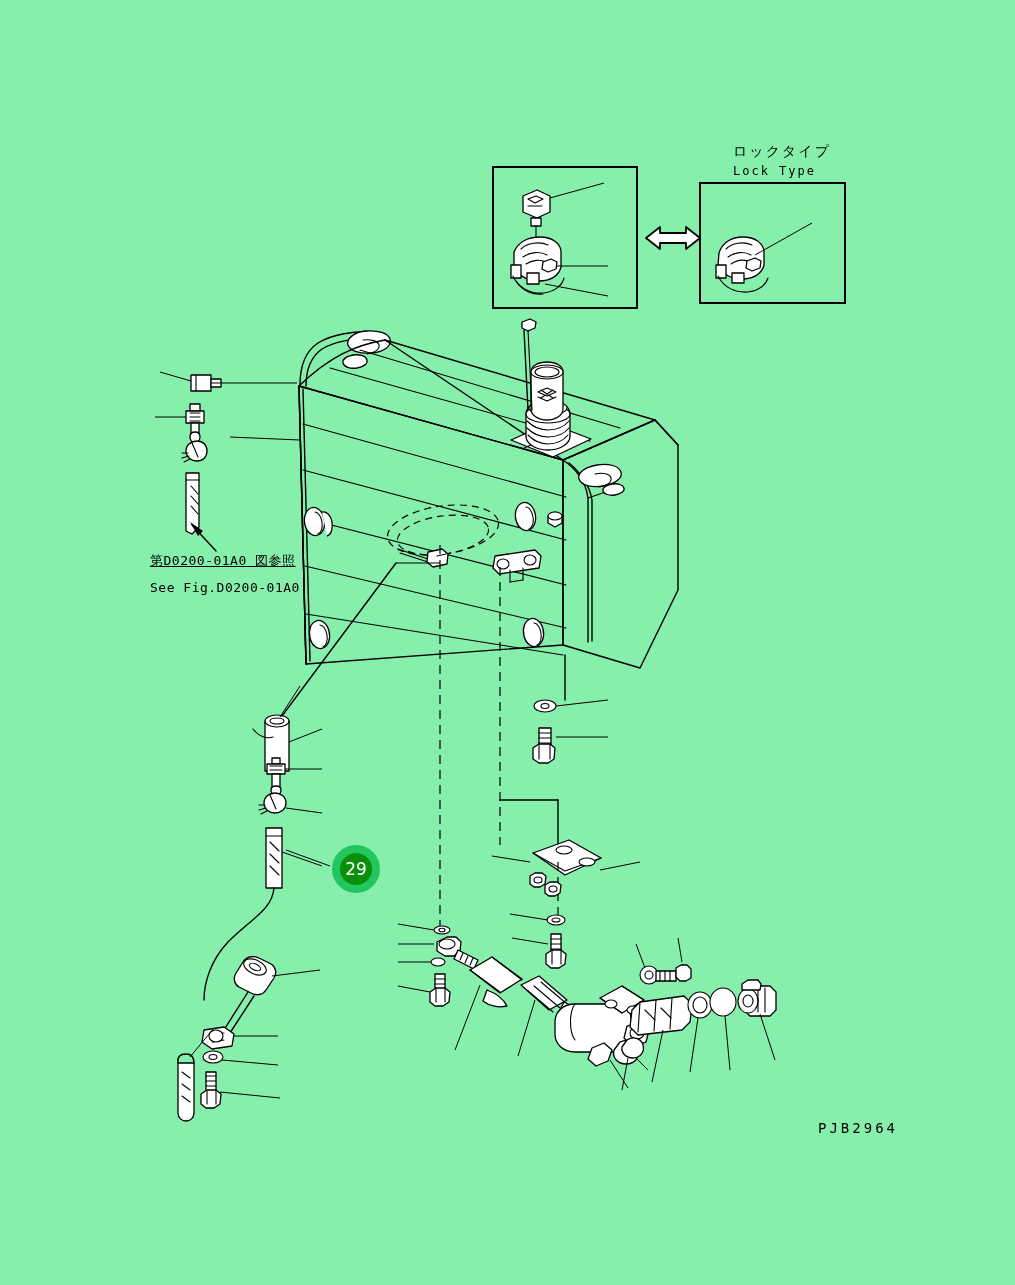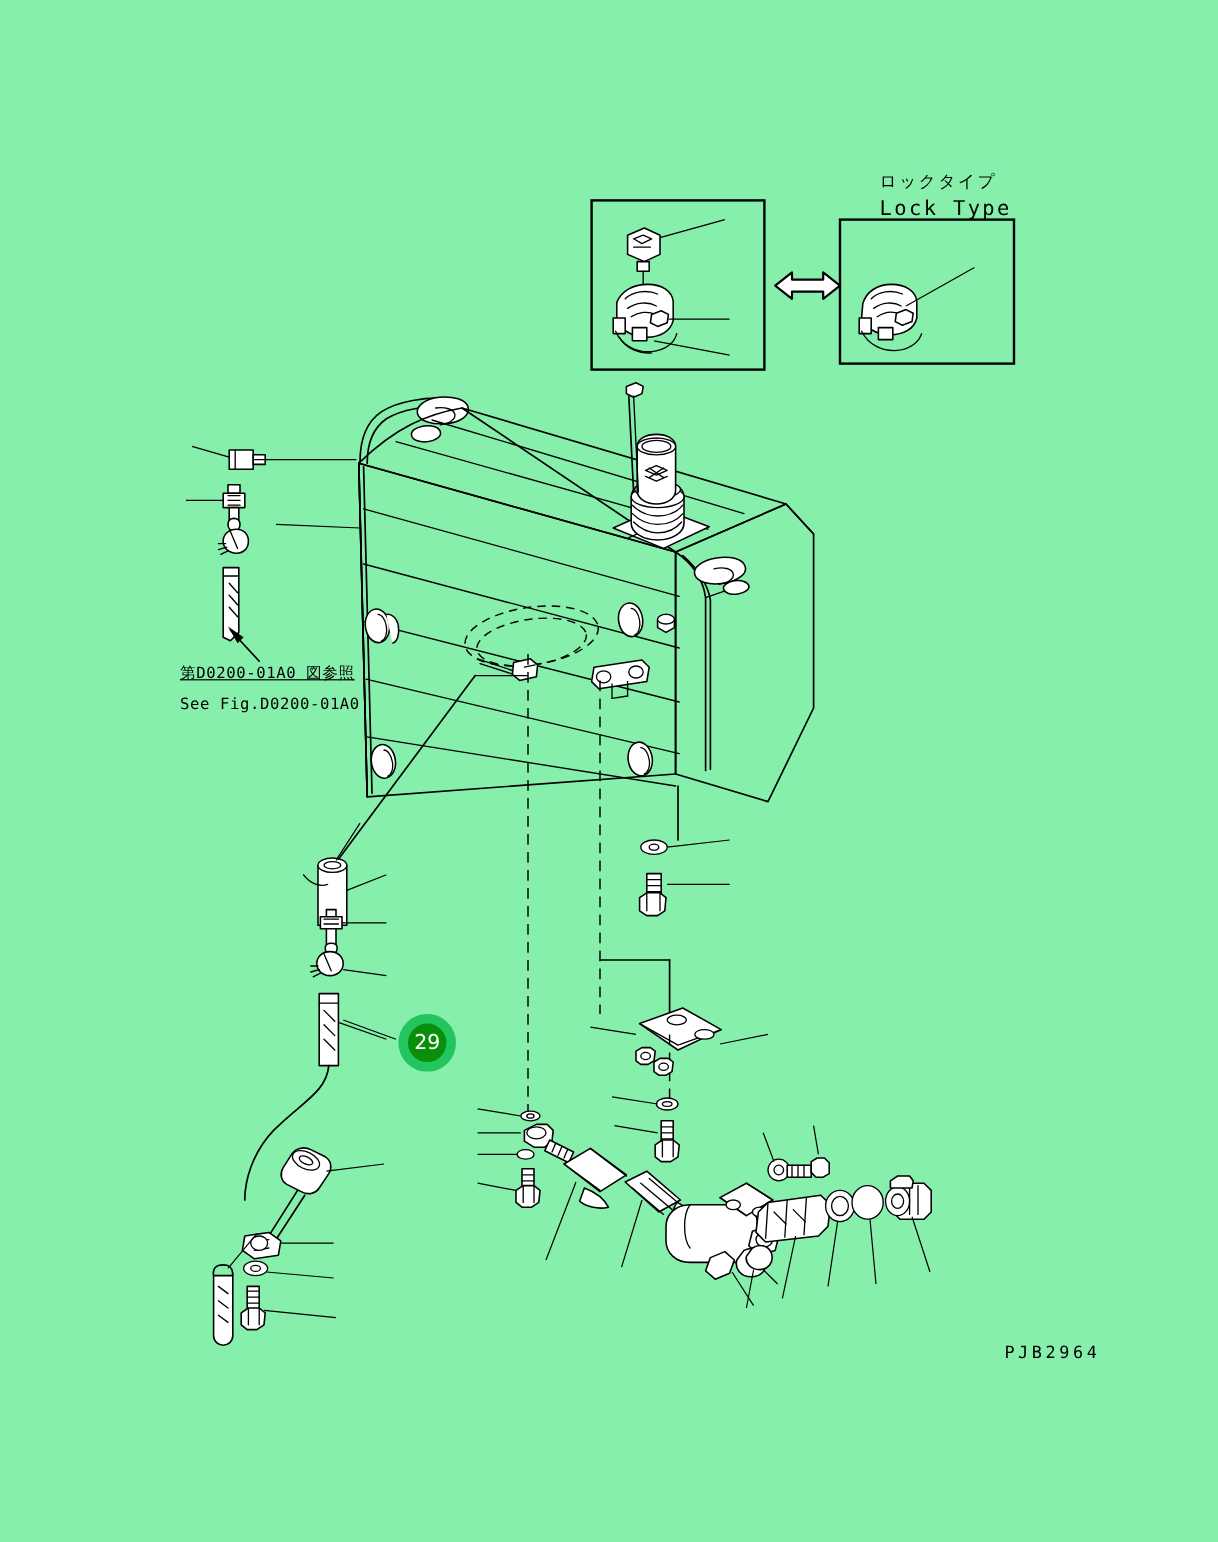--- a/index.html
+++ b/index.html
@@ -47,25 +47,25 @@
   }
   .lock-jp {
     left: 733px;
     top: 143px;
     font-size: 14px;
     letter-spacing: 2px;
   }
   .lock-en {
     left: 733px;
     top: 164px;
-    font-size: 17px;
+    font-size: 12px;
     letter-spacing: 2px;
   }
   .drawing-no {
-    left: 837px;
+    left: 818px;
     top: 1120px;
     font-size: 14px;
     letter-spacing: 3px;
   }
   #callout-29 {
     position: absolute;
     left: 332px;
     top: 845px;
     width: 48px;
     height: 48px;

